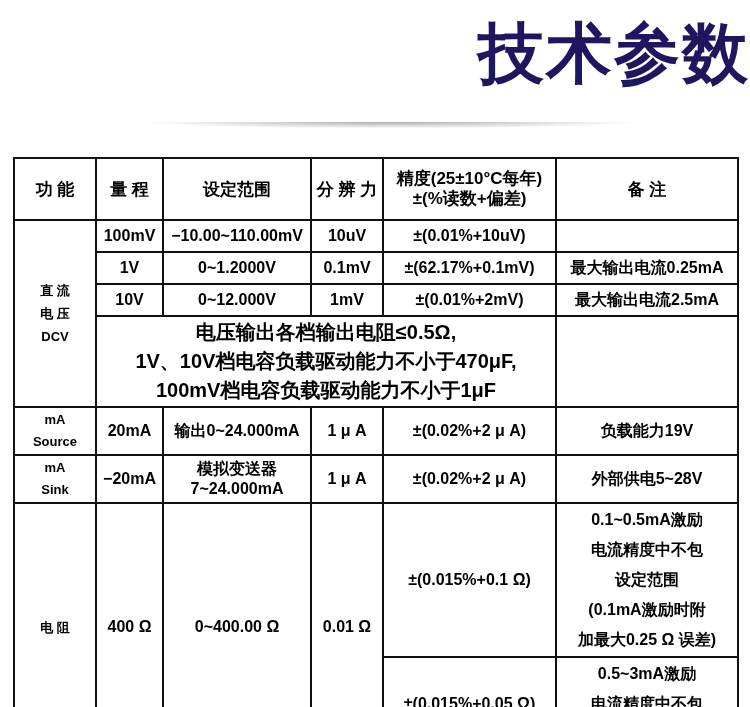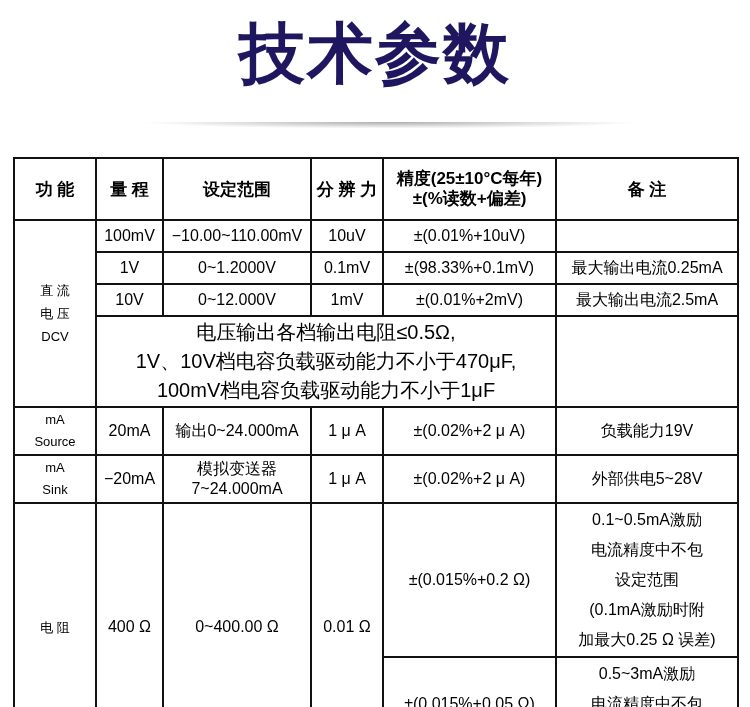--- a/index.html
+++ b/index.html
@@ -2,21 +2,21 @@
 <html><head>
 <meta charset="utf-8">
 <style>
   html,body{margin:0;padding:0;}
   body{
     width:750px;height:707px;overflow:hidden;background:#ffffff;
     font-family:"Liberation Sans","DejaVu Sans",sans-serif;
     color:#000;
     position:relative;
   }
-  .title-block{position:absolute;top:0;left:0;width:750px;text-align:center;}
+  .title-block{position:absolute;top:0;left:0;width:750px;text-align:right;}
   .main-title{
     margin:10px 0 0 0;
     font-size:66px;
     font-weight:700;
     letter-spacing:2px;
     color:#1e1760;
     line-height:86px;
   }
   .sub-title{
     margin-top:0;
@@ -35,21 +35,21 @@
     width:724px;
     border-collapse:collapse;
     table-layout:fixed;
     font-size:16px;
   }
   table.spec td, table.spec th{
     border:2px solid #121212;
     text-align:center;
     vertical-align:middle;
     padding:1px 3px;
-    font-weight:400;
+    font-weight:700;
     overflow:hidden;
   }
   table.spec th{font-weight:700;font-size:17px;}
   th.acc-hdr{font-size:15px;font-weight:600;line-height:20px;padding:0 2px;border-radius:8px;}
   tr.h-hdr{height:62px;}
   tr.h-sm{height:32px;}
   tr.h-note{height:86px;}
   tr.h-ma{height:40px;}
   tr.h-r1{height:153px;}
   tr.h-r2{height:82px;}
@@ -100,21 +100,21 @@
     <td>−10.00~110.00mV</td>
     <td>10uV</td>
     <td>±(0.01%+10uV)</td>
     <td></td>
   </tr>
 
   <tr class="h-sm">
     <td>1V</td>
     <td>0~1.2000V</td>
     <td>0.1mV</td>
-    <td>±(98.33%+0.1mV)</td>
+    <td>±(62.17%+0.1mV)</td>
     <td>最大输出电流0.25mA</td>
   </tr>
 
   <tr class="h-sm">
     <td>10V</td>
     <td>0~12.000V</td>
     <td>1mV</td>
     <td>±(0.01%+2mV)</td>
     <td>最大输出电流2.5mA</td>
   </tr>
@@ -153,21 +153,21 @@
     <td>1 μ A</td>
     <td>±(0.02%+2 μ A)</td>
     <td>外部供电5~28V</td>
   </tr>
 
   <tr class="h-r1">
     <td class="fn" rowspan="2">电 阻</td>
     <td rowspan="2">400 Ω</td>
     <td rowspan="2">0~400.00 Ω</td>
     <td rowspan="2">0.01 Ω</td>
-    <td>±(0.015%+0.2 Ω)</td>
+    <td>±(0.015%+0.1 Ω)</td>
     <td class="rm">
       <div>0.1~0.5mA激励</div>
       <div>电流精度中不包</div>
       <div>设定范围</div>
       <div>(0.1mA激励时附</div>
       <div>加最大0.25 Ω 误差)</div>
     </td>
   </tr>
 
   <tr class="h-r2">

